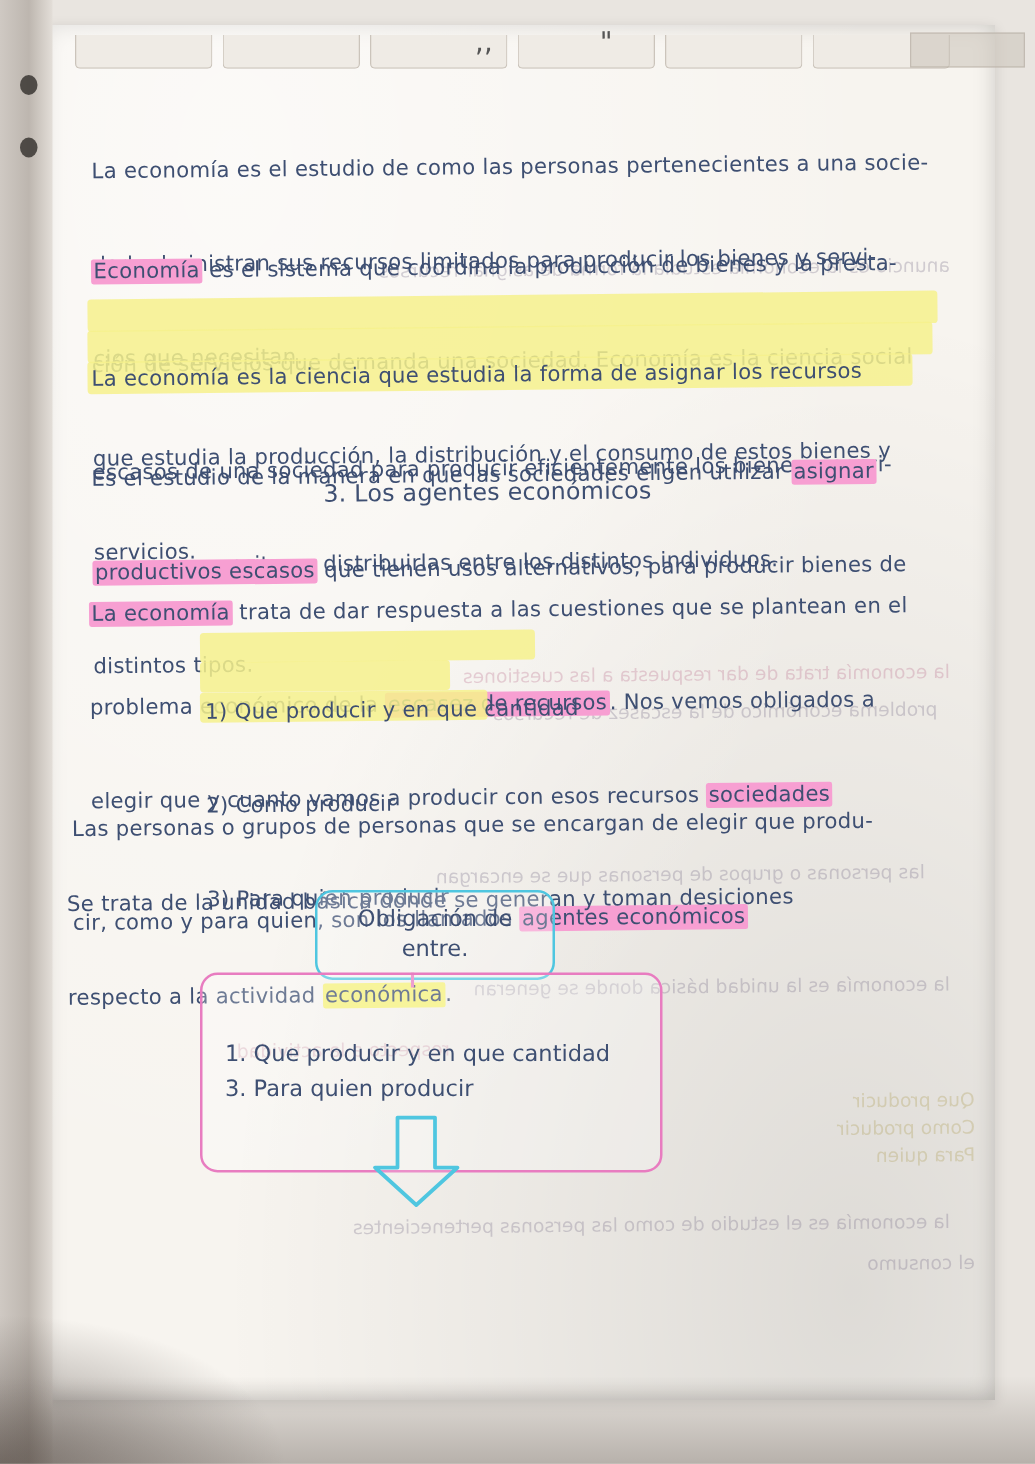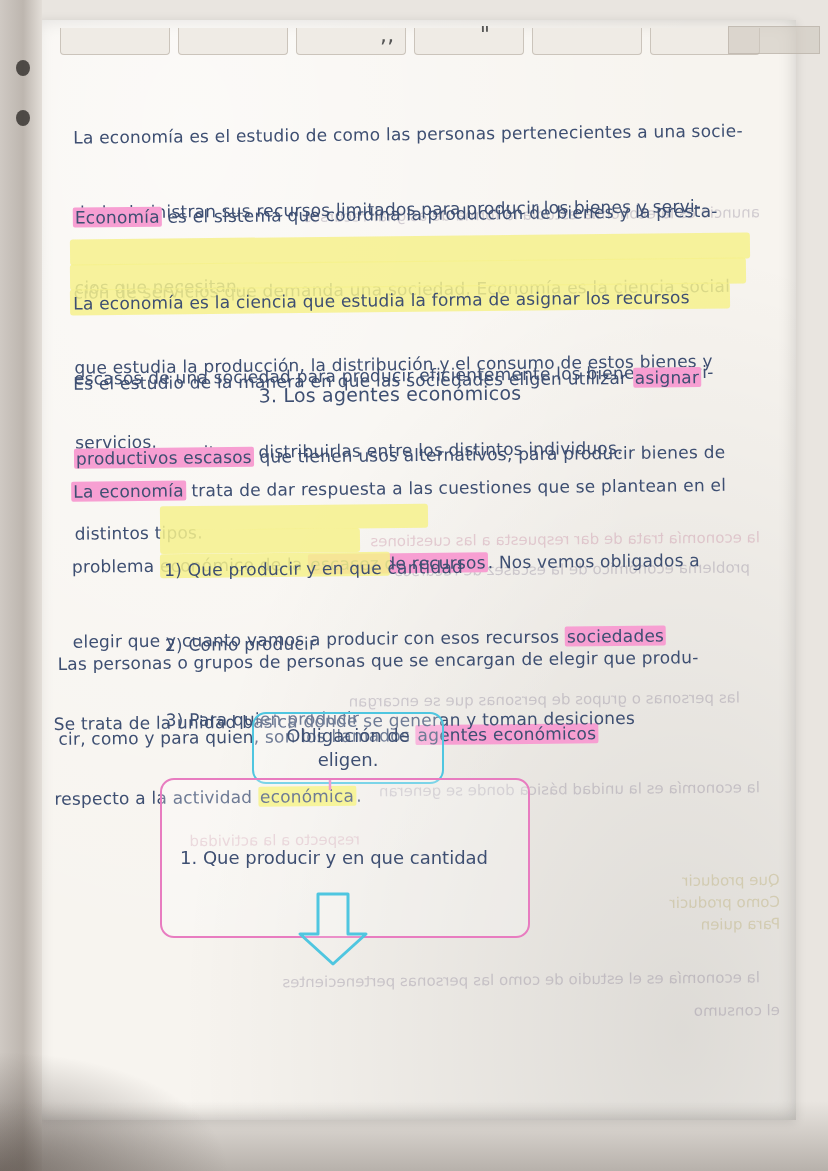--- a/index.html
+++ b/index.html
@@ -191,31 +191,32 @@
   </div>
 
   <div class="hw blue block" style="left:54px;top:658px;width:740px;">
     <div>Se trata de la unidad básica donde se generan y toman desiciones</div>
     <div><span>respecto a la actividad </span><span class="hl-y">económica</span><span>.</span></div>
   </div>
 
   <div class="box cyan" style="left:252px;top:712px;width:188px;height:68px;">
     <div>
       <div>Obligación de</div>
-      <div>eligen.</div>
+      <div>entre.</div>
     </div>
   </div>
 
   <svg class="arrow" style="left:160px;top:778px;width:290px;height:22px;" viewBox="0 0 290 22">
     <path d="M170 0 L170 12" stroke="#e87cc0" stroke-width="2.5" fill="none"></path>
   </svg>
 
   <div class="box pink list" style="left:160px;top:778px;width:330px;height:100px;">
     <div style="line-height:28px;">
       <div>1. Que producir y en que cantidad</div>
+      <div>3. Para quien producir</div>
     </div>
   </div>
 
   <svg class="arrow" style="left:288px;top:890px;width:90px;height:80px;" viewBox="0 0 90 80">
     <path d="M30 4 L60 4 L60 44 L78 44 L45 74 L12 44 L30 44 Z" fill="rgba(255,255,255,0.15)" stroke="#4fc6e0" stroke-width="3" stroke-linejoin="round"></path>
   </svg>
 
 
   <div class="corner-shadow"></div>
   <div class="bottom-shadow"></div>

